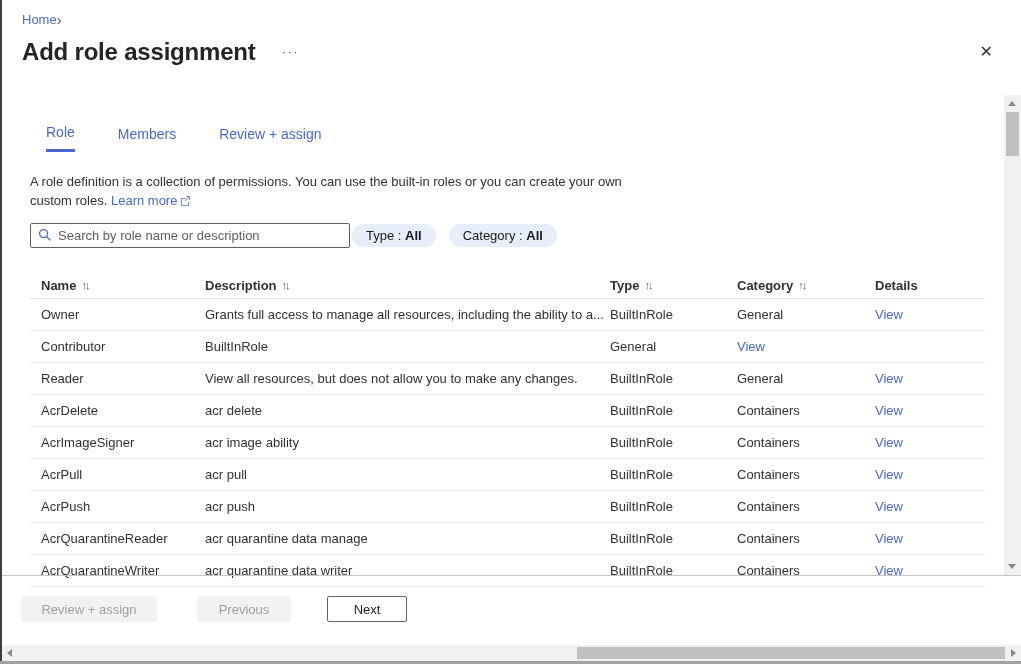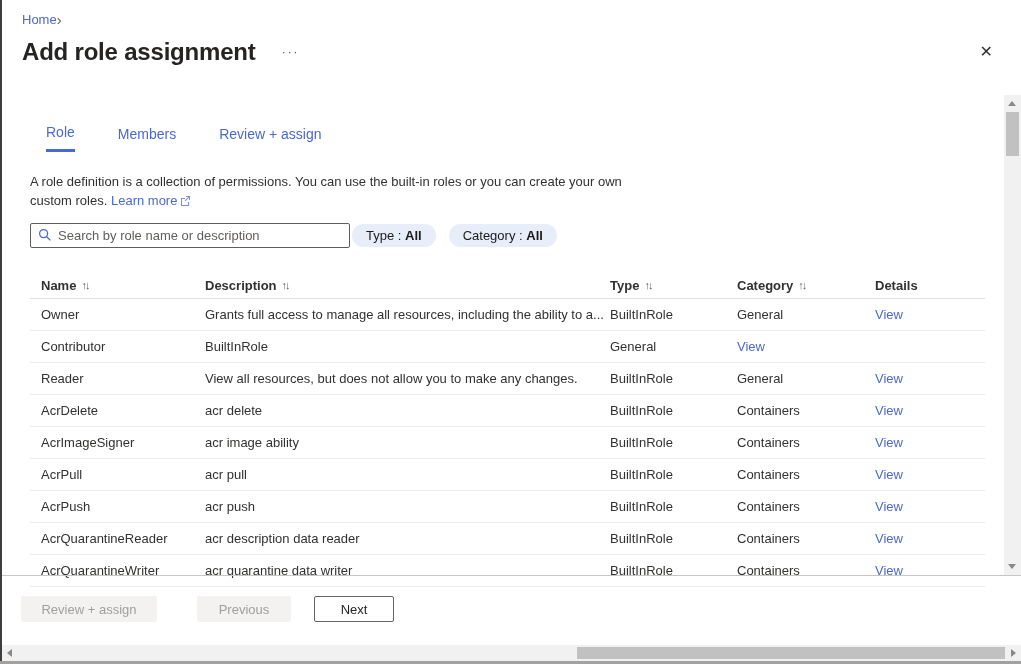--- a/index.html
+++ b/index.html
@@ -60,21 +60,21 @@
   .cell-desc { white-space:nowrap; overflow:hidden; padding-right:14px; }
   .view-link { color:#4a68d2; text-decoration:none; cursor:pointer; }
 
   
   .footer-divider { position:absolute; left:0; top:575px; width:1021px; border-top:1px solid #c8c6c4; }
   .footer { position:absolute; left:21px; top:596px; display:flex; }
   .footer button { height:26px; font-size:13px; font-family:inherit; cursor:pointer; border-radius:2px; }
   .btn-disabled { background:#f3f2f1; color:#a19f9d; border:none; cursor:default; }
   .btn-review { width:136px; }
   .btn-previous { width:94px; margin-left:40px; }
-  .btn-next { width:80px; margin-left:23px; background:#ffffff; color:#252423; border:1px solid #666360; }
+  .btn-next { width:80px; margin-left:36px; background:#ffffff; color:#252423; border:1px solid #666360; }
 
   
   .v-scrollbar { position:absolute; right:0; top:95px; width:17px; height:480px; background:#f1f1f1; z-index:40; }
   .v-thumb { position:absolute; left:2px; top:17px; width:13px; height:44px; background:#c1c1c1; }
   .tri { width:0; height:0; position:absolute; }
   .tri-up { left:4px; top:6px; border-left:4px solid transparent; border-right:4px solid transparent; border-bottom:5px solid #8a8886; }
   .tri-down { left:4px; bottom:6px; border-left:4px solid transparent; border-right:4px solid transparent; border-top:5px solid #8a8886; }
   .h-scrollbar { position:absolute; left:2px; top:645px; width:1019px; height:16px; background:#f1f1f1; z-index:40; }
   .h-thumb { position:absolute; left:575px; top:2px; width:428px; height:12px; background:#c1c1c1; }
   .tri-left { left:5px; top:4px; border-top:4px solid transparent; border-bottom:4px solid transparent; border-right:5px solid #8a8886; }
@@ -196,21 +196,21 @@
   </div>
   <div class="tgrid trow">
     <div>AcrPush</div>
     <div class="cell-desc">acr push</div>
     <div>BuiltInRole</div>
     <div>Containers</div>
     <div><a class="view-link">View</a></div>
   </div>
   <div class="tgrid trow">
     <div>AcrQuarantineReader</div>
-    <div class="cell-desc">acr description data reader</div>
+    <div class="cell-desc">acr quarantine data manage</div>
     <div>BuiltInRole</div>
     <div>Containers</div>
     <div><a class="view-link">View</a></div>
   </div>
   <div class="tgrid trow">
     <div>AcrQuarantineWriter</div>
     <div class="cell-desc">acr quarantine data writer</div>
     <div>BuiltInRole</div>
     <div>Containers</div>
     <div><a class="view-link">View</a></div>

